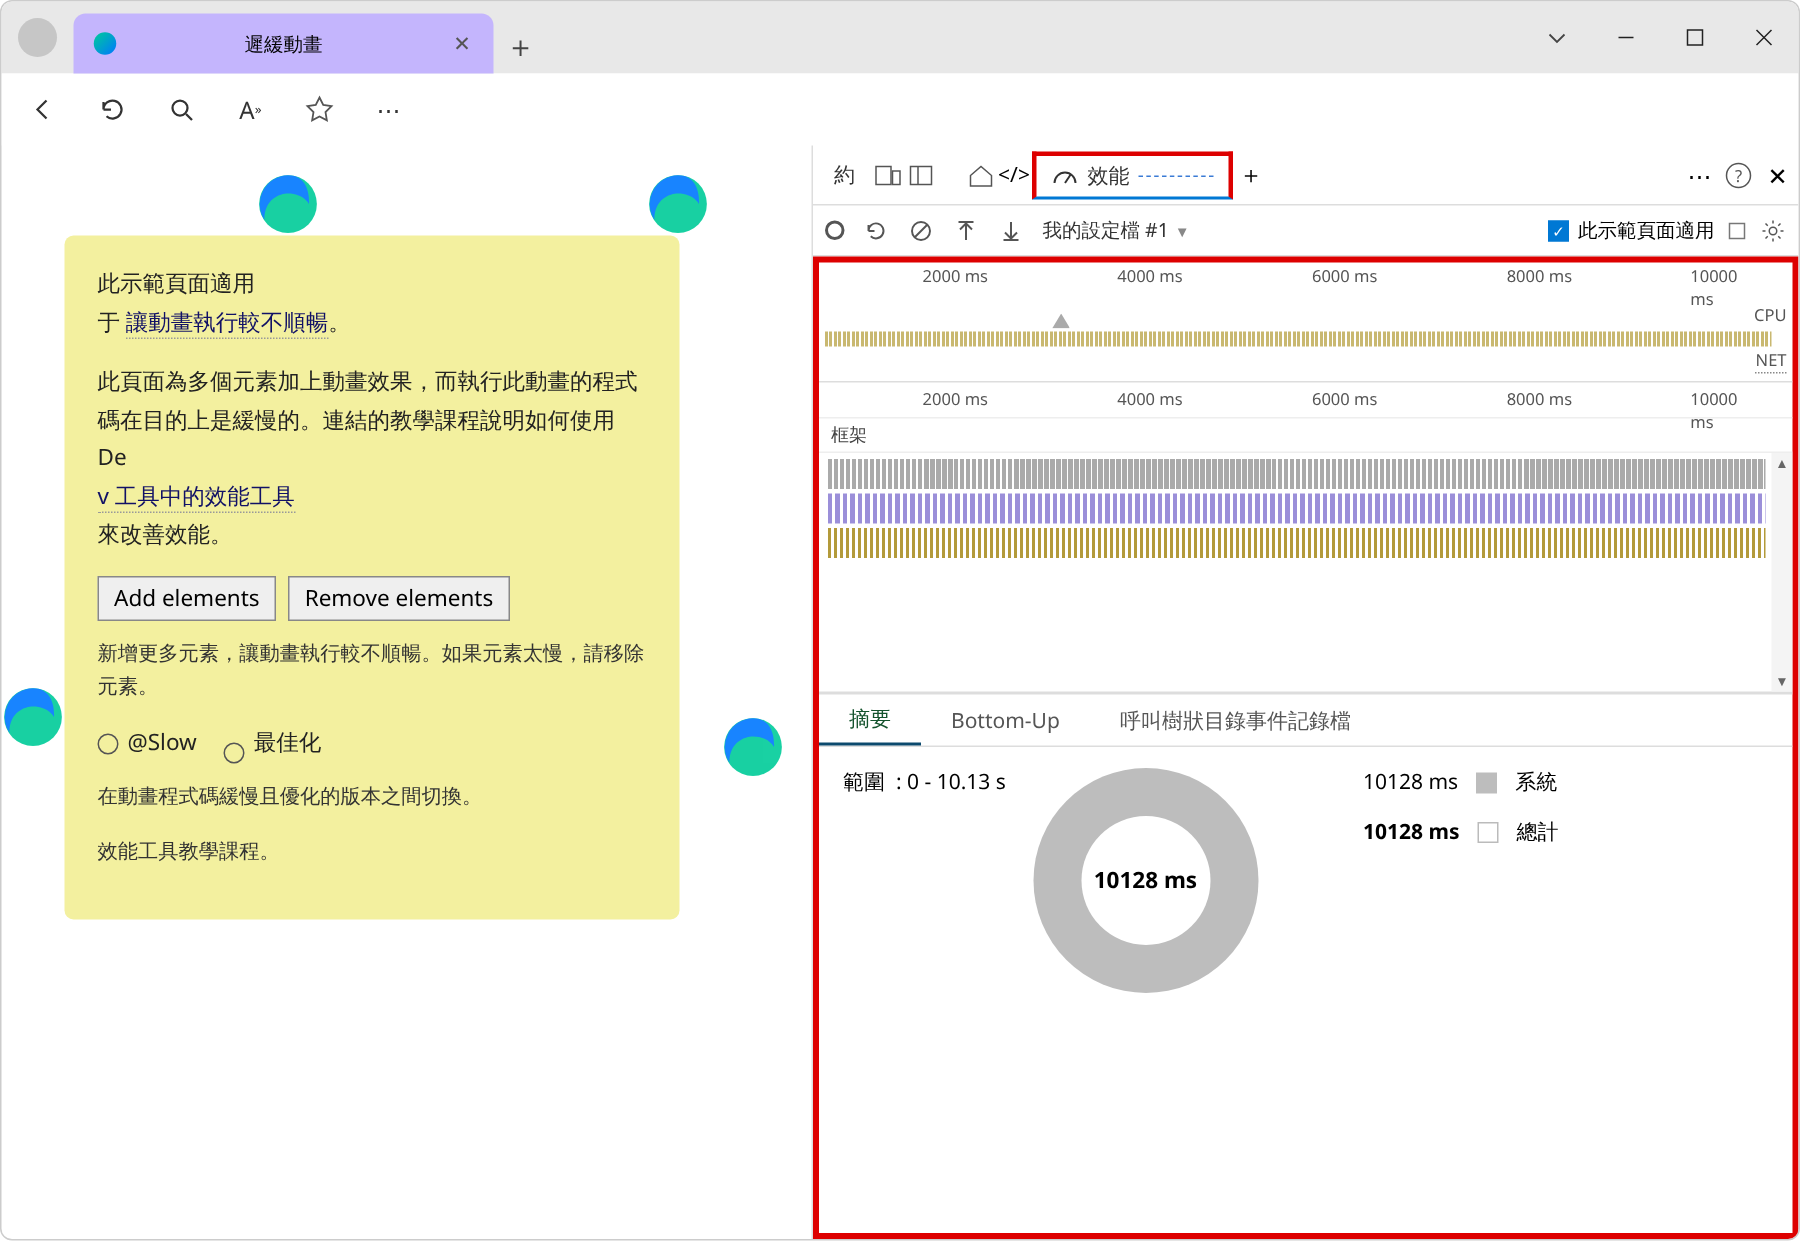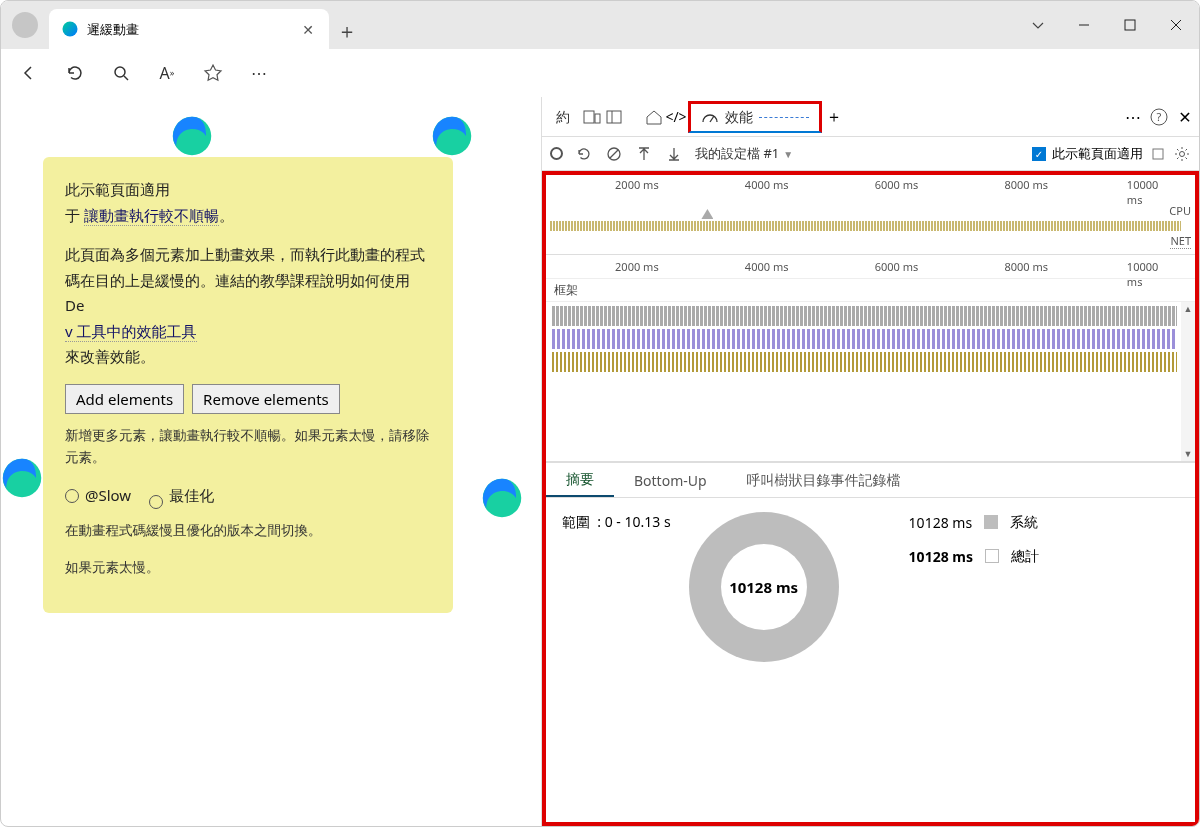--- a/index.html
+++ b/index.html
@@ -1,21 +1,21 @@
 <!DOCTYPE html>
 <html><head>
 <meta charset="utf-8">
 <style>
 * { box-sizing: border-box; margin: 0; padding: 0; font-family: "Segoe UI", system-ui, sans-serif; }
 body { width: 1200px; height: 827px; background: #fff; overflow: hidden; border: 1px solid #ccc; border-radius: 8px; }
 
 .titlebar { height: 48px; display: flex; align-items: flex-end; background: #e8e8e8; }
 .profile-btn { width: 48px; height: 48px; display:flex; align-items:center; justify-content:center; }
 .avatar { width: 26px; height: 26px; background: #c6c6c6; border-radius: 50%; }
-.tab { height: 40px; background: #ffffff; border-radius: 8px 8px 0 0; display: flex; align-items: center; padding: 0 12px; gap:8px; min-width: 280px; }
+.tab { height: 40px; background: #c4b5fd; border-radius: 8px 8px 0 0; display: flex; align-items: center; padding: 0 12px; gap:8px; min-width: 280px; text-align: center; }
 .tab-favicon { width:18px; height:18px; }
 .tab-title { font-size: 13px; flex:1; }
 .tab-close { width:18px; height:18px; display:flex; align-items:center; justify-content:center; font-size:14px; color:#555; }
 .new-tab { width: 36px; height: 36px; display:flex; align-items:center; justify-content:center; font-size:20px; color:#444; }
 .win-controls { margin-left:auto; display:flex; height:48px; }
 .win-btn { width:46px; display:flex; align-items:center; justify-content:center; font-size:14px; }
 
 .toolbar { height: 48px; display:flex; align-items:center; padding: 0 8px; gap: 6px; background:#fff; border-bottom:1px solid transparent; }
 .tool-btn { width:40px; height:40px; display:flex; align-items:center; justify-content:center; color:#333; border-radius:4px; }
 .url-bar { flex:1; height:36px; border:1px solid #ccc; border-radius:18px; display:flex; align-items:center; padding:0 14px; gap:10px; color:#555; }
@@ -195,21 +195,21 @@
         <label style="display:flex;align-items:center;gap:6px;">
             <span class="radio"></span>
             <span>@Slow</span>
           </label>
         <label style="display:flex;align-items:flex-end;gap:6px;">
             <span class="radio"></span>
             <span>最佳化</span>
           </label>
       </div>
       <p class="small">在動畫程式碼緩慢且優化的版本之間切換。</p>
-      <p class="small">如果元素太慢。</p>
+      <p class="small">效能工具教學課程。</p>
     </div>
   </div>
 
   <div class="devtools">
     <div class="dt-tabs">
       <div class="dt-tab">
           <span>約</span>
         </div>
       <div class="dt-ico">
           <svg width="18" height="16" viewBox="0 0 18 16">

